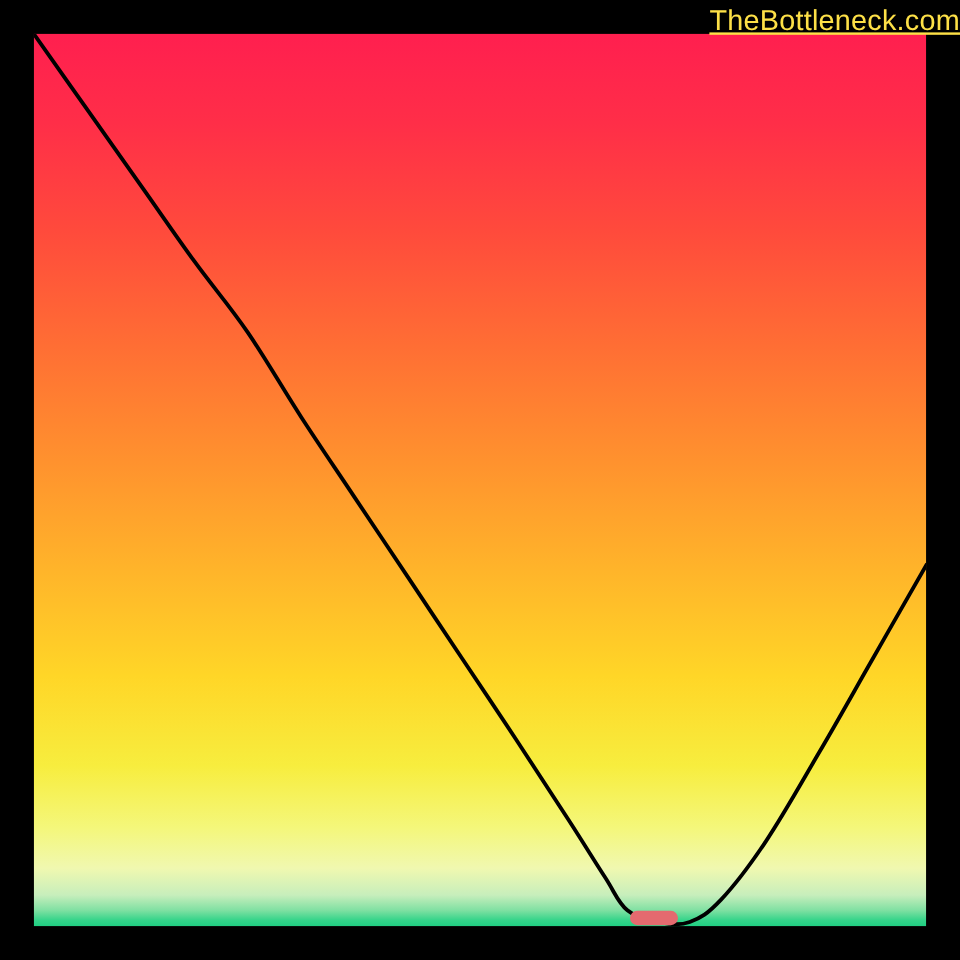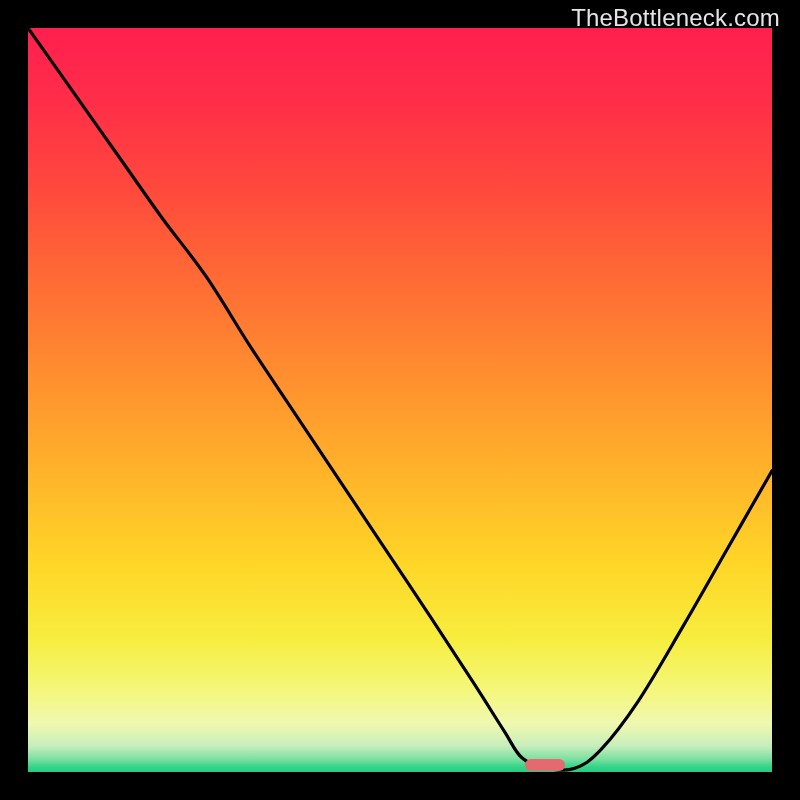--- a/index.html
+++ b/index.html
@@ -45,26 +45,27 @@
   .marker {
     position: absolute;
     width: 40px;
     height: 12px;
     border-radius: 6px;
     transform: translate(-50%, -50%);
   }
   .watermark {
     position: absolute;
     top: 4px;
-    right: 20px;
-    color: #e5e5e5;
+    right: 0;
+    color: #fde047;
     font-size: 24px;
     font-weight: 400;
     letter-spacing: 0.2px;
     user-select: none;
+    text-decoration: underline;
   }
 </style>
 </head>
 <body>
 
 <div class="frame">
 
   <div class="plot">
     <svg class="gradient" viewBox="0 0 744 744" preserveAspectRatio="none">
       <defs>

